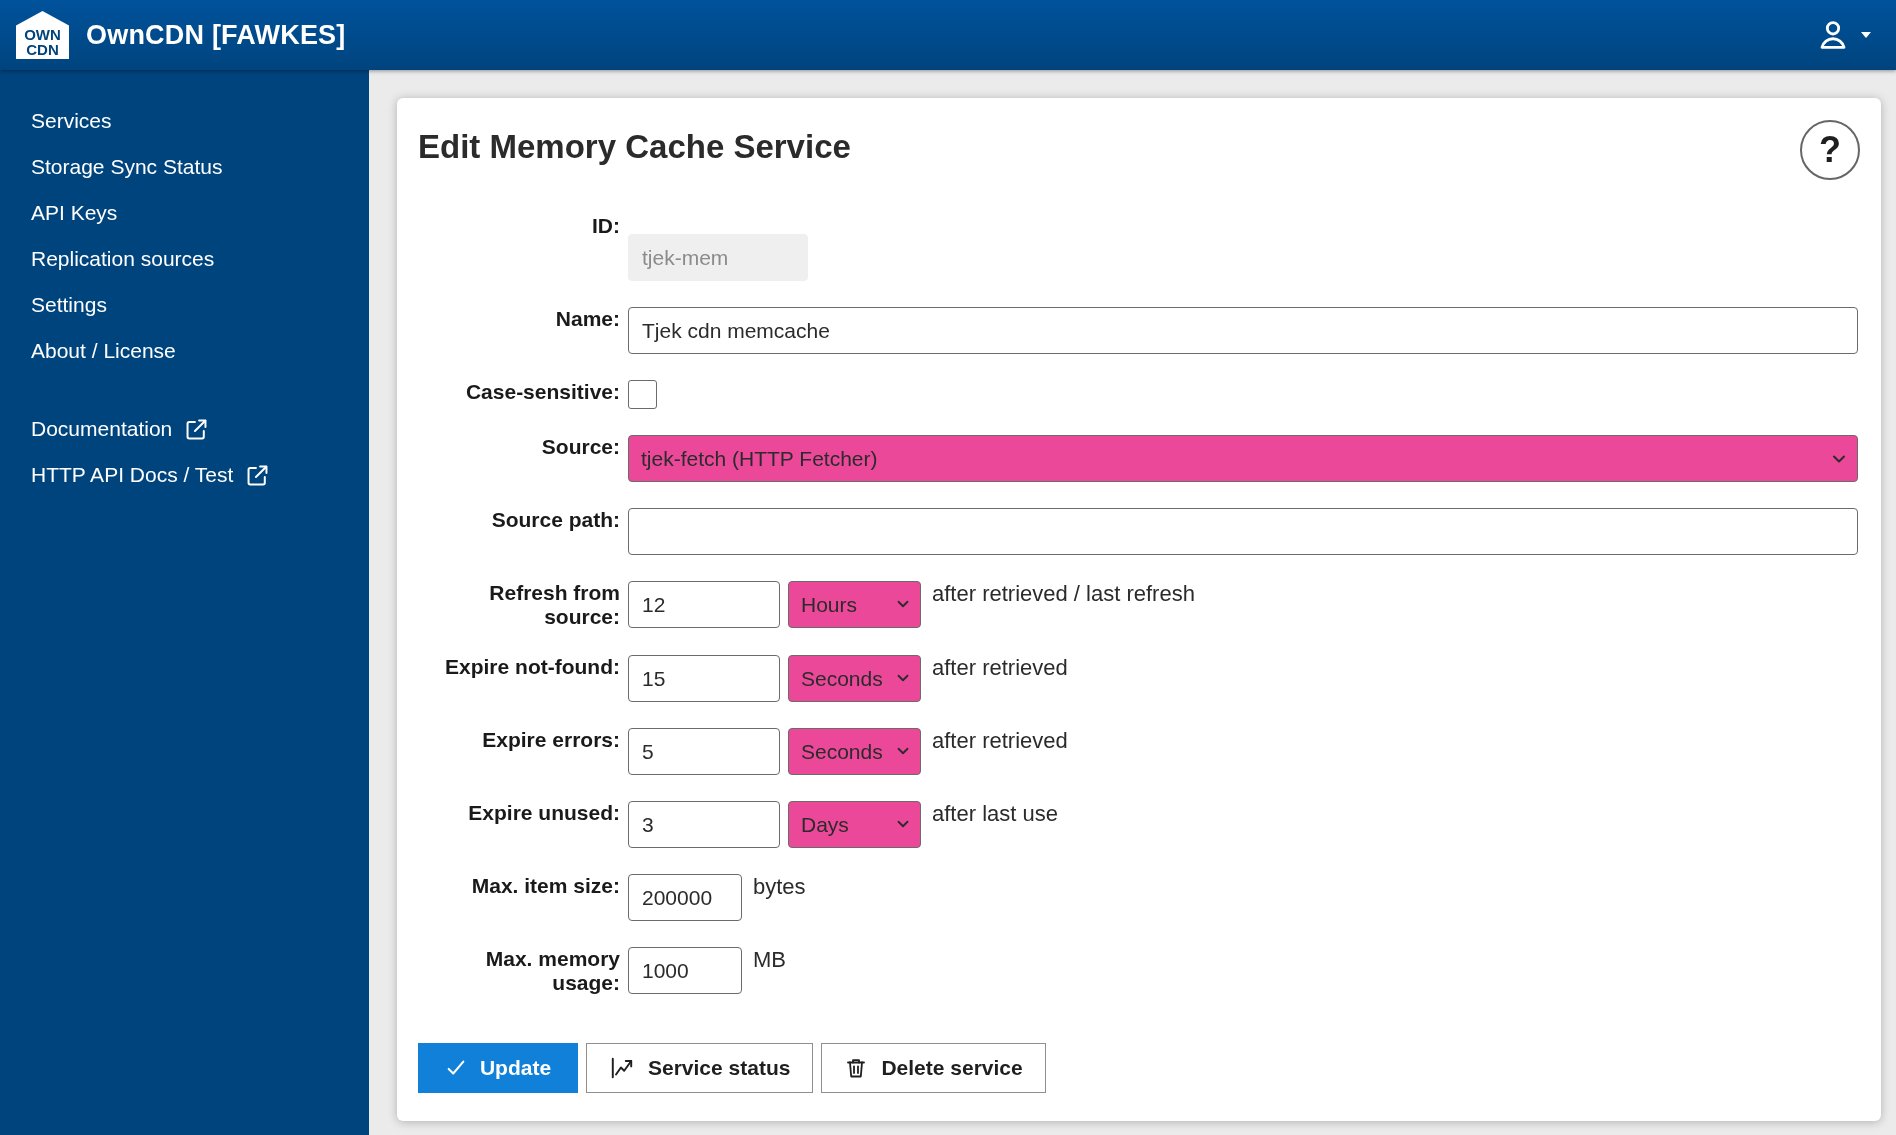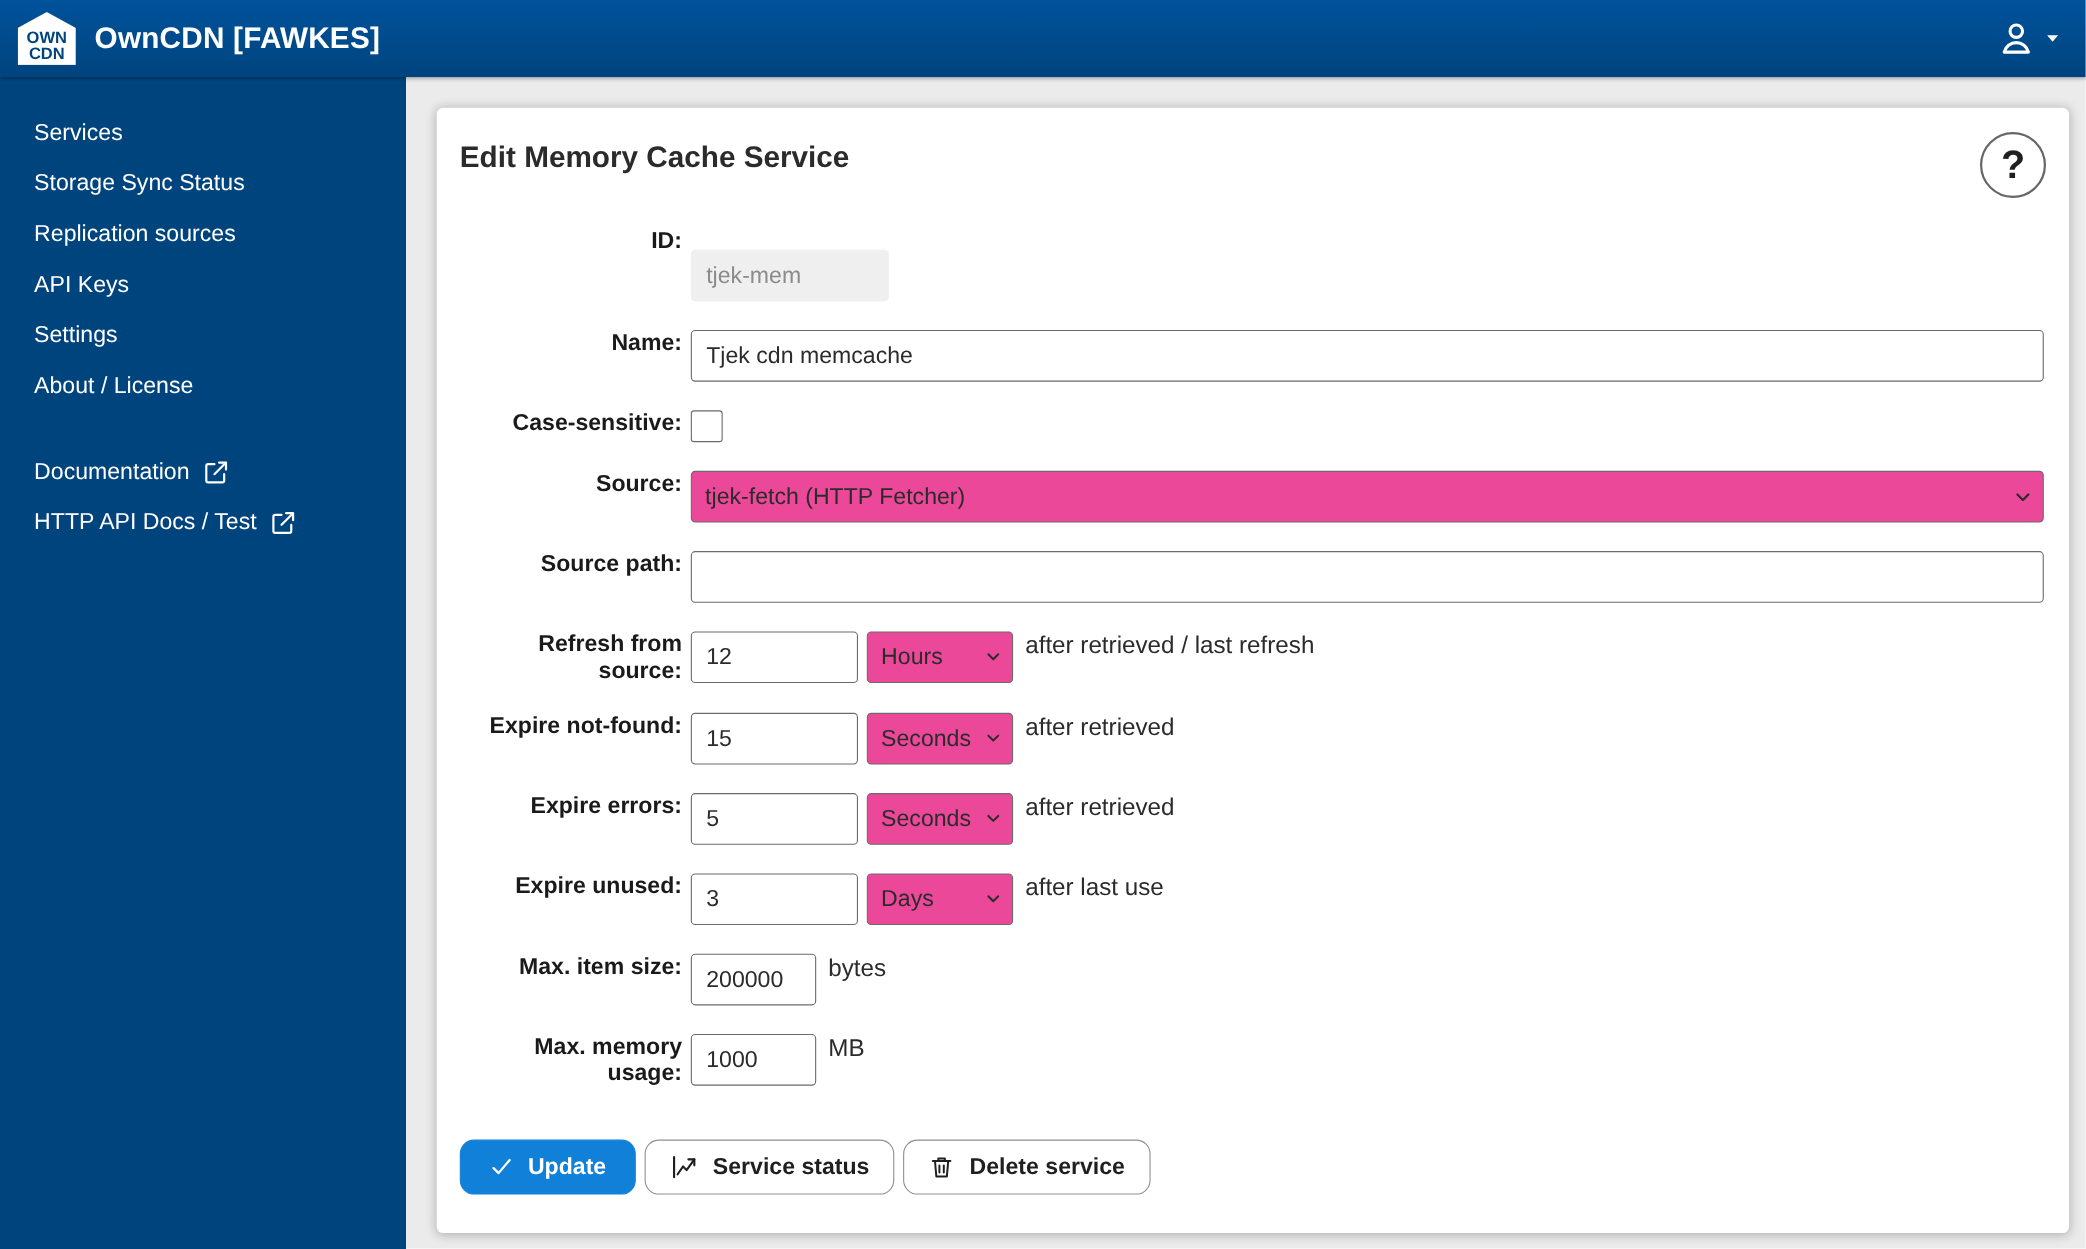--- a/index.html
+++ b/index.html
@@ -45,21 +45,21 @@
   .main {
     position:absolute; left:369px; top:70px; right:0; bottom:0;
     padding:28px 15px 14px 28px;
   }
   .card {
     position:relative; width:1484px; height:1023px;
     background:#fff; border-radius:6px;
     box-shadow:0 1px 10px rgba(0,0,0,.25);
     padding:30px 23px 0 21px;
   }
-  .card-title { margin:0 0 48px 0; font-size:27px; font-weight:700; color:#2b2b2b; }
+  .card-title { margin:0 0 48px 0; font-size:33px; font-weight:700; color:#2b2b2b; }
   .help-btn {
     position:absolute; top:22px; right:21px; width:60px; height:60px;
     border-radius:50%; border:2px solid #666; background:#fff;
     display:flex; align-items:center; justify-content:center;
     font-size:36px; font-weight:700; color:#1f1f1f; cursor:pointer;
     font-family:inherit;
   }
 
   
   .form-row { display:flex; margin-bottom:26px; }
@@ -91,21 +91,21 @@
   .checkbox {
     appearance:none; -webkit-appearance:none; width:29px; height:29px;
     border:1px solid #6b6b6b; border-radius:3px; background:#fff;
     margin:0; cursor:pointer;
   }
   .suffix { margin-left:11px; font-size:22px; color:#2b2b2b; }
 
   
   .btn-row { display:flex; margin-top:48px; }
   .btn {
-    height:50px; border-radius:13px; font-size:21px; cursor:pointer;
+    height:50px; border-radius:0; font-size:21px; cursor:pointer;
     display:inline-flex; align-items:center; justify-content:center; gap:13px;
     font-family:inherit;
   }
   .btn-primary { width:160px; background:#1180d8; border:1px solid #1180d8; color:#fff; font-weight:700; }
   .btn-secondary { background:#fff; border:1px solid #8f8f8f; color:#1f1f1f; padding:0 22px; margin-left:8px; font-weight:700; }
 
   svg { display:block; }
 </style>
 </head>
 <body>
@@ -134,24 +134,24 @@
 </div>
 
 <div class="sidebar">
   <div class="nav-item">
     <span>Services</span>
   </div>
   <div class="nav-item">
     <span>Storage Sync Status</span>
   </div>
   <div class="nav-item">
+    <span>API Keys</span>
+  </div>
+  <div class="nav-item">
     <span>Replication sources</span>
-  </div>
-  <div class="nav-item">
-    <span>API Keys</span>
   </div>
   <div class="nav-item">
     <span>Settings</span>
   </div>
   <div class="nav-item">
     <span>About / License</span>
   </div>
 
   <div class="nav-links">
     <div class="nav-item">

